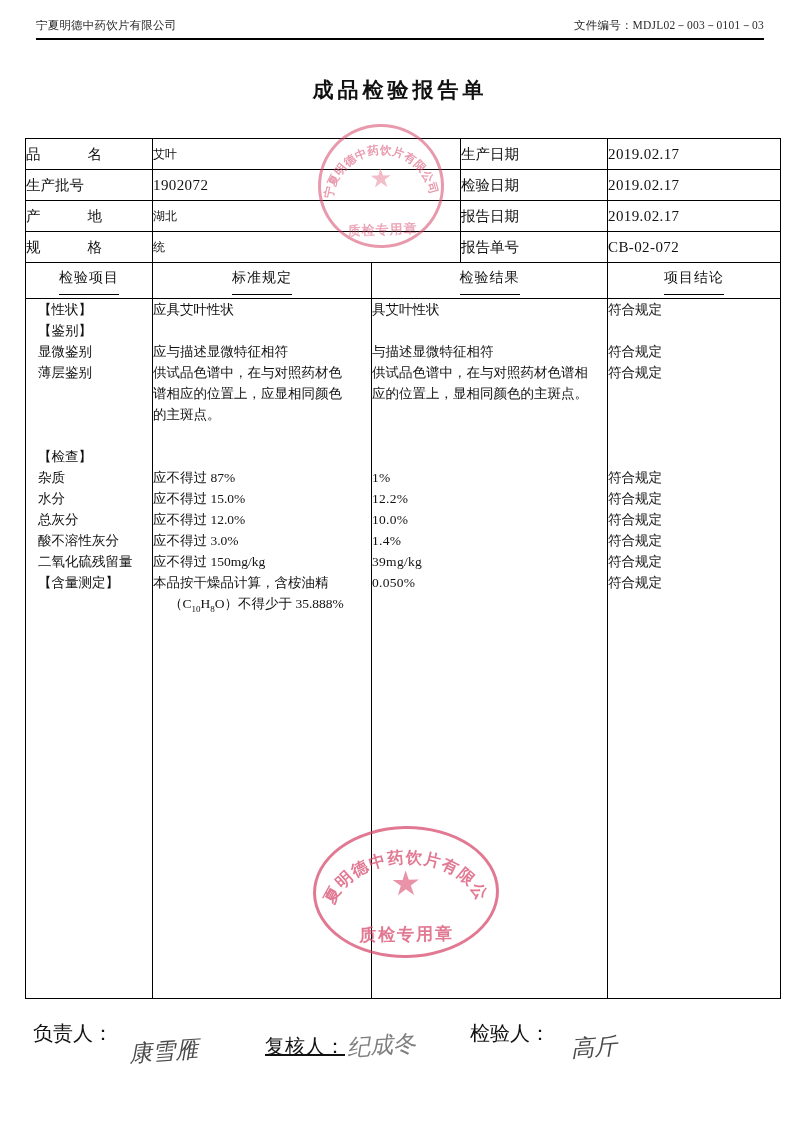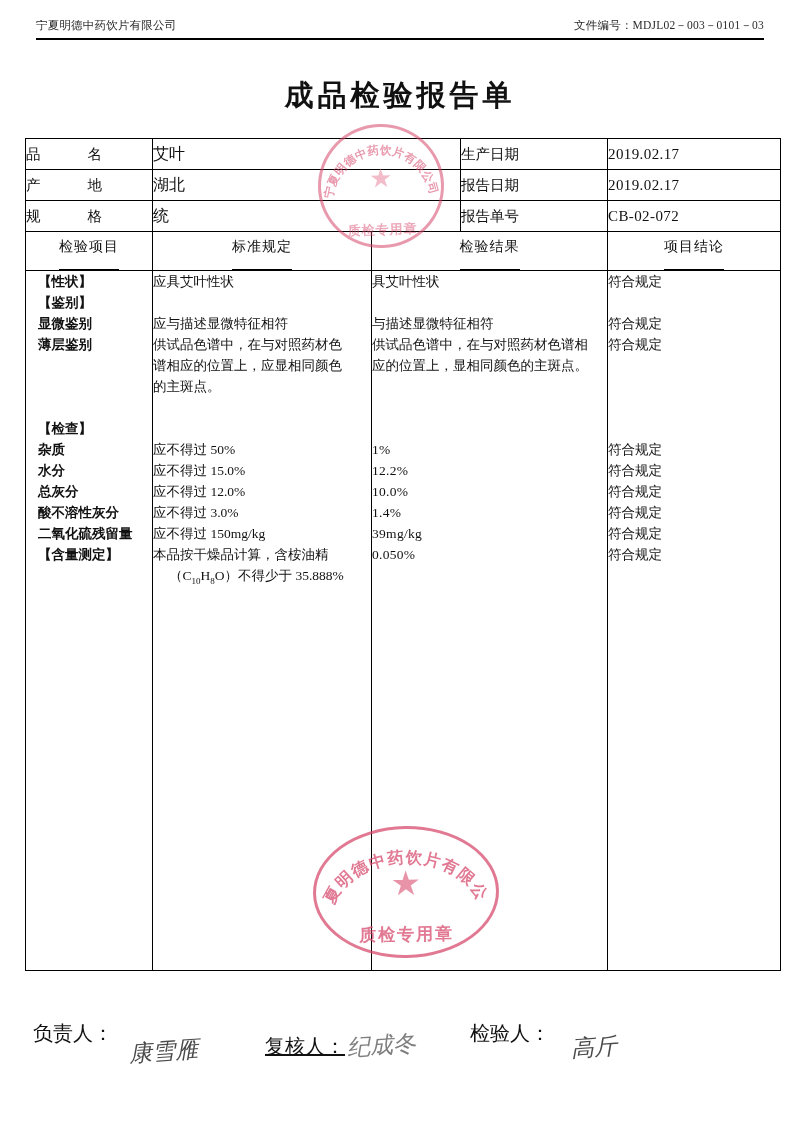--- a/index.html
+++ b/index.html
@@ -38,21 +38,21 @@
     top: 38px; left: 36px; right: 36px;
     height: 2px;
     background: #000;
   }
 
   
   .doc-title {
     position: absolute;
     top: 76px; left: 0; right: 0;
     text-align: center;
-    font-size: 29px;
+    font-size: 21px;
     font-weight: bold;
     letter-spacing: 4px;
     font-family: "Liberation Serif", "DejaVu Serif", serif;
   }
 
   
   .doc-table {
     position: absolute;
     left: 25px; top: 138px;
     width: 755px;
@@ -73,52 +73,52 @@
     text-align: justify;
     text-align-last: justify;
     white-space: nowrap;
   }
   .lbl-inner {
     display: flex;
     justify-content: space-between;
     width: 76px;
   }
   .val {
-    font-size: 16px;
+    font-size: 12px;
     padding: 0 8px;
     font-family: "Liberation Serif", "DejaVu Serif", serif;
   }
   .val-num {
     font-size: 15px;
     letter-spacing: 0.4px;
   }
 
   
   .col-head td {
     height: 36px;
     vertical-align: top;
     padding-top: 6px;
     font-size: 14px;
   }
   .col-head .ch {
     display: inline-block;
     border-bottom: 1px solid #000;
-    padding-bottom: 13px;
+    padding-bottom: 7px;
     letter-spacing: 1px;
   }
   .ch-center { text-align: center; }
 
   
   .body-cell {
     padding: 10px 8px 8px 8px;
     font-size: 13.5px;
     line-height: 21px;
     position: relative;
   }
-  .body-cell.c1 { padding-left: 12px; font-weight: bold; }
+  .body-cell.c1 { padding-left: 12px; }
   .body-cell.c4 { text-align: left; }
 
   .line { white-space: nowrap; }
   .line.blank { color: transparent; }
   .indent { padding-left: 16px; }
   .num { font-family: "Liberation Serif", "DejaVu Serif", serif; letter-spacing: .3px;}
   sub { font-size: 9px; margin-top: 48px; }
 
   
   .concl td {
@@ -236,20 +236,30 @@
             <span>名</span>
           </span>
     </td>
     <td class="val" colspan="2">艾叶</td>
     <td class="lbl">
       <span class="lbl-inner">生产日期</span>
     </td>
     <td class="val val-num">2019.02.17</td>
   </tr>
 
+  <tr class="info-row">
+    <td class="lbl">
+      <span class="lbl-inner">生产批号</span>
+    </td>
+    <td class="val val-num" colspan="2">1902072</td>
+    <td class="lbl">
+      <span class="lbl-inner">检验日期</span>
+    </td>
+    <td class="val val-num">2019.02.17</td>
+  </tr>
 
   <tr class="info-row">
     <td class="lbl">
       <span class="lbl-inner">
             <span>产</span>
             <span>地</span>
           </span>
     </td>
     <td class="val" colspan="2">湖北</td>
     <td class="lbl">
@@ -307,21 +317,21 @@
 
     <td class="body-cell">
       <div class="line">应具艾叶性状</div>
       <div class="line blank">空</div>
       <div class="line">应与描述显微特征相符</div>
       <div class="line">供试品色谱中，在与对照药材色</div>
       <div class="line">谱相应的位置上，应显相同颜色</div>
       <div class="line">的主斑点。</div>
       <div class="line blank">空</div>
       <div class="line blank">空</div>
-      <div class="line">应不得过 50%</div>
+      <div class="line">应不得过 87%</div>
       <div class="line">应不得过 15.0%</div>
       <div class="line">应不得过 12.0%</div>
       <div class="line">应不得过 3.0%</div>
       <div class="line">应不得过 150mg/kg</div>
       <div class="line">本品按干燥品计算，含桉油精</div>
       <div class="line indent"><span>（C</span><sub>10</sub><span>H</span><sub>8</sub><span>O）不得少于 35.888%</span></div>
     </td>
 
     <td class="body-cell" colspan="2">
       <div class="line">具艾叶性状</div>

